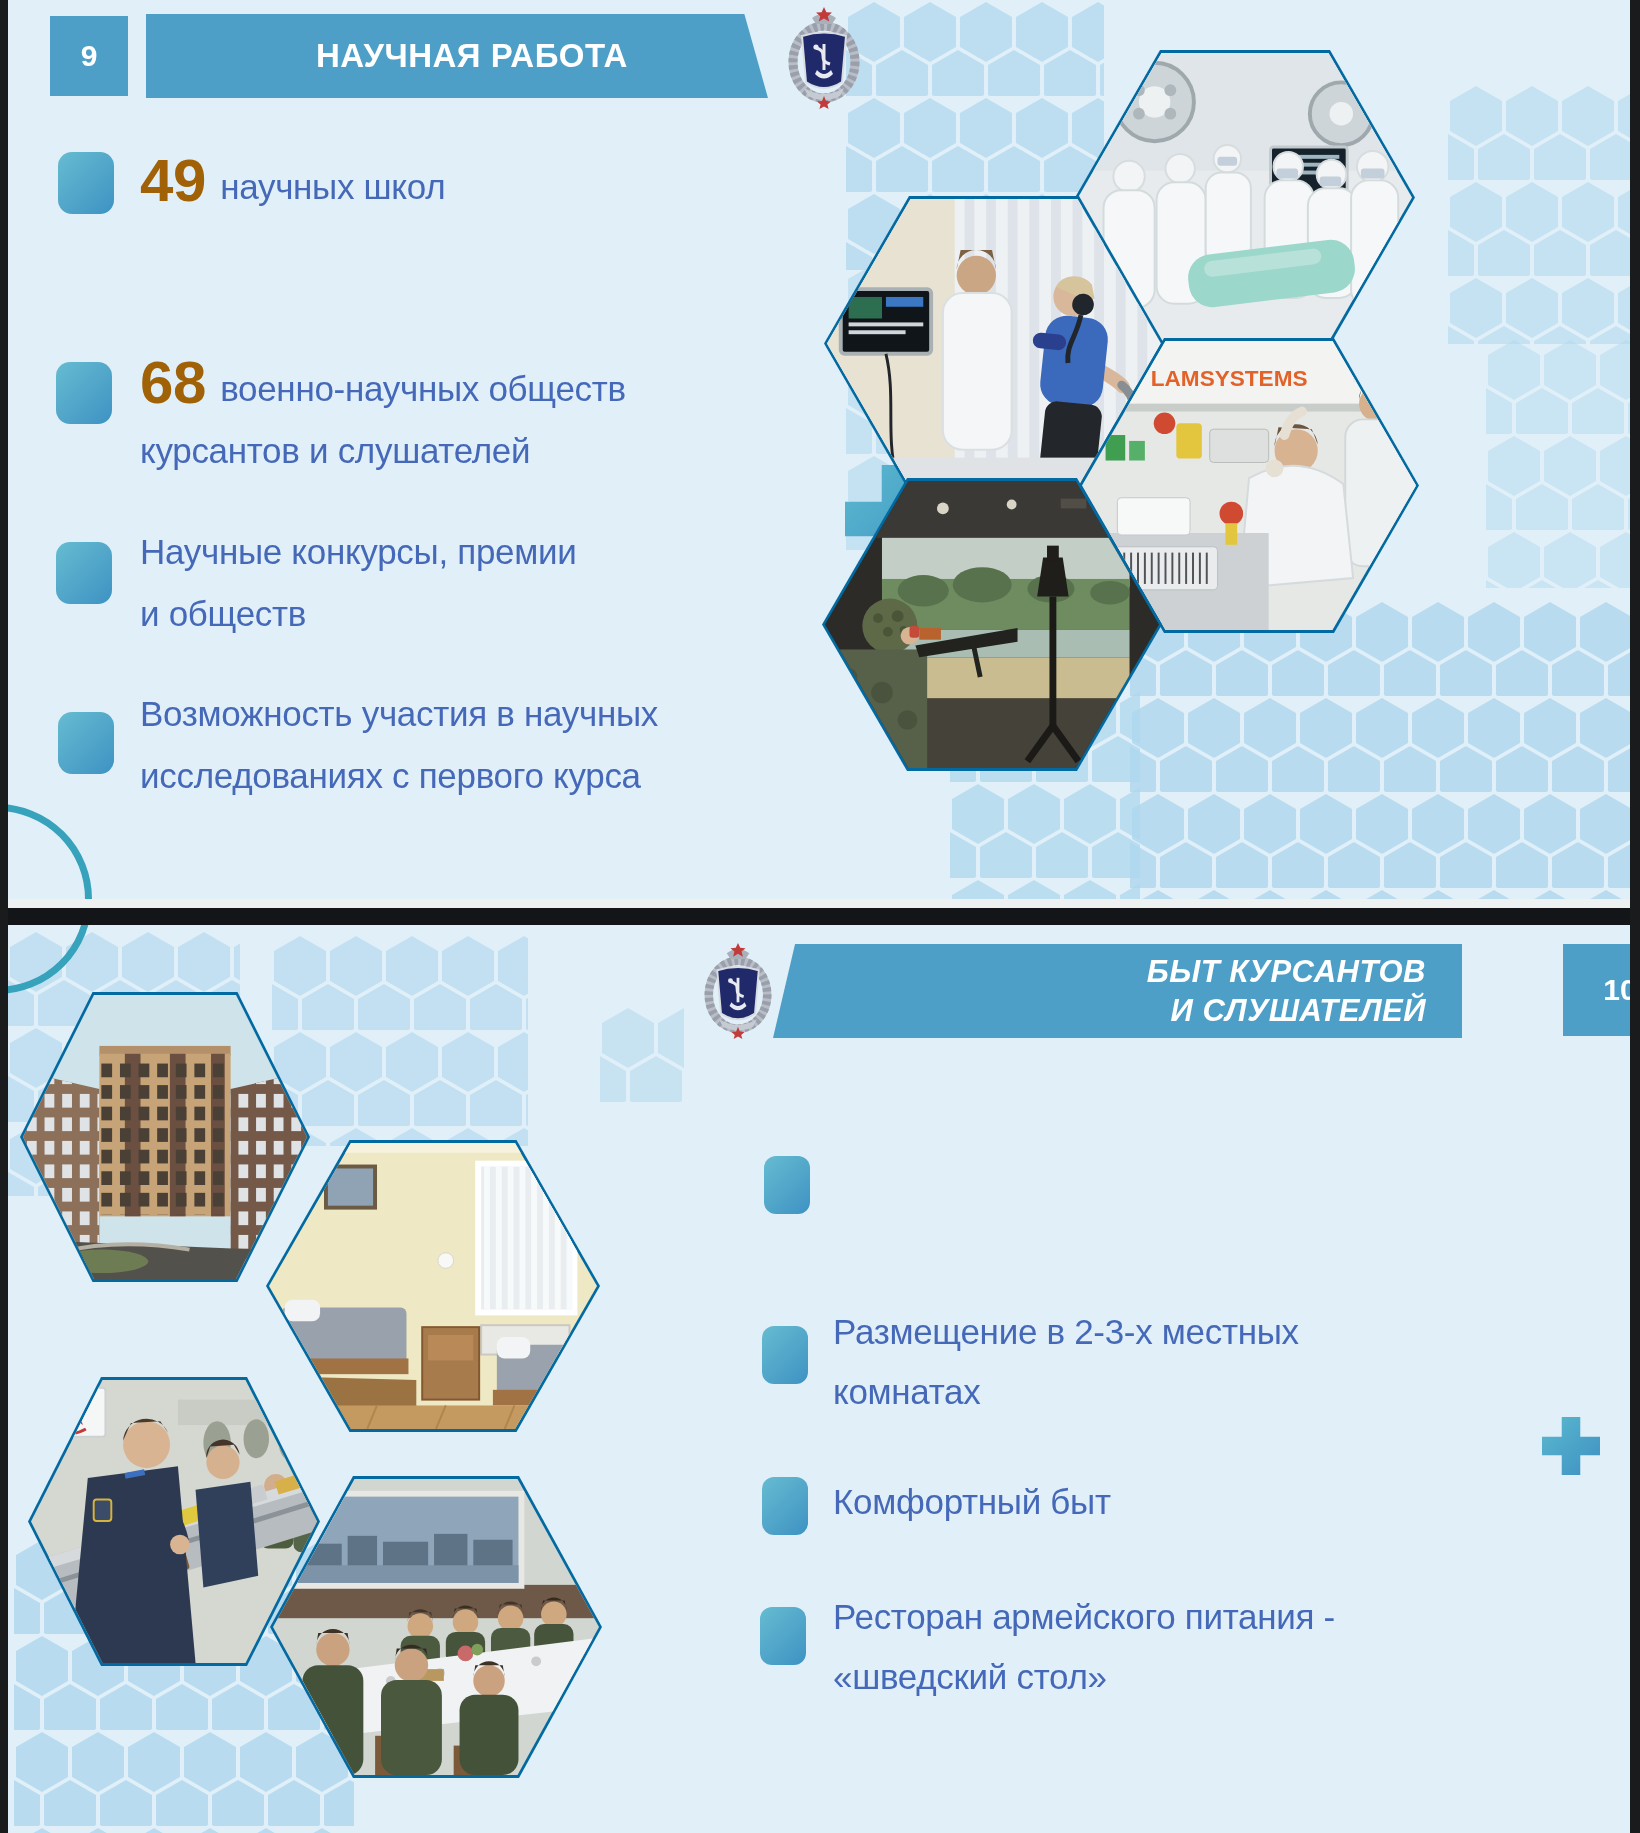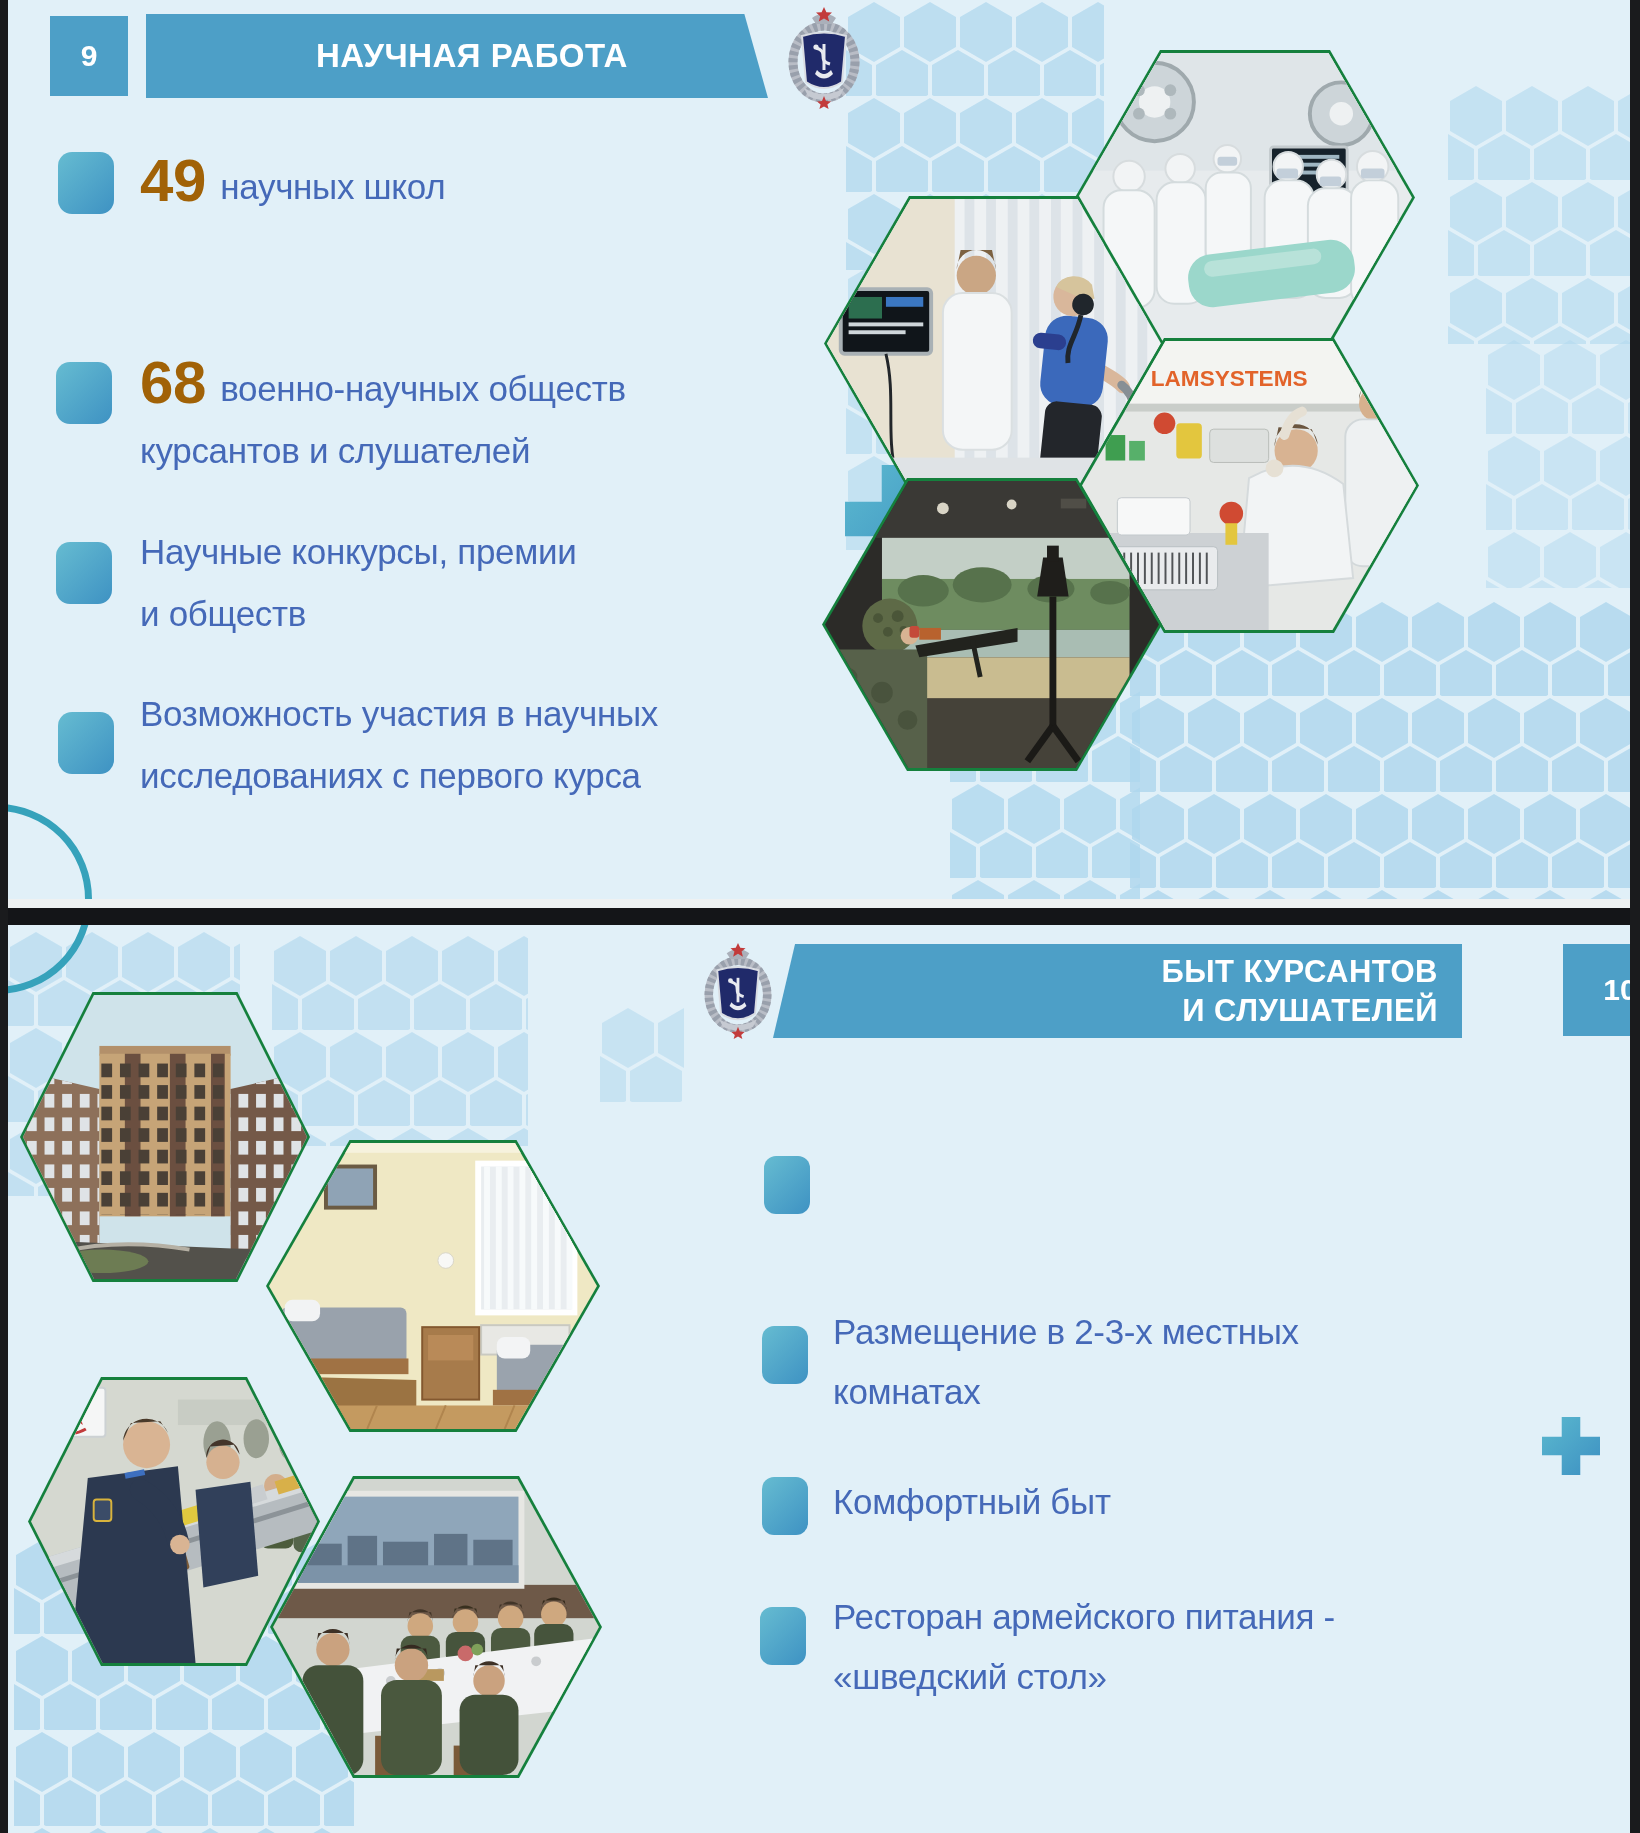--- a/index.html
+++ b/index.html
@@ -19,36 +19,36 @@
   .badge9{left:50px;top:16px;width:78px;height:80px;font-size:30px;}
   .badge10{left:1563px;top:944px;width:114px;height:92px;font-size:30px;text-align:right;}
   .banner{background:#4d9fc7;color:#fff;font-weight:bold;z-index:10;}
   .banner9{left:146px;top:14px;width:622px;height:84px;
     clip-path:polygon(0 0,96.2% 0,100% 100%,0 100%);
     display:flex;align-items:center;padding-left:0;justify-content:center;}
   .banner9 span{padding-left:30px;font-size:33px;letter-spacing:.5px;}
   .banner10{left:773px;top:944px;width:689px;height:94px;
     clip-path:polygon(3.2% 0,100% 0,100% 100%,0 100%);
     display:flex;flex-direction:column;justify-content:center;align-items:flex-end;padding:0;}
-  .banner10 span{padding-right:24px;font-size:31px;line-height:39px;letter-spacing:.5px;text-align:right;}
+  .banner10 span{padding-right:36px;font-size:31px;line-height:39px;letter-spacing:.5px;text-align:right;font-style:italic;}
   
   .emblem{z-index:10;}
   
   .sq{border-radius:14px;background:linear-gradient(135deg,#66bcd1 0%,#3e92c3 100%);z-index:10;}
   .sq9{width:56px;height:62px;}
   .sq10{width:46px;height:58px;border-radius:12px;}
   .btxt{color:#4569b8;font-size:35px;line-height:62px;z-index:10;letter-spacing:-0.3px;white-space:nowrap;}
   .btxt10{line-height:60px;}
   .bnum{color:#a16207;font-weight:bold;font-size:60px;margin-right:14px;vertical-align:-2px;}
   .pluscross{background:linear-gradient(135deg,#5bb9cf 0%,#3d90c2 100%);
     clip-path:polygon(34% 0,66% 0,66% 34%,100% 34%,100% 66%,66% 66%,66% 100%,34% 100%,34% 66%,0 66%,0 34%,34% 34%);z-index:9;}
   
   .ring{left:-98px;top:804px;width:176px;height:176px;border:7px solid #36a2bb;border-radius:50%;z-index:8;}
   
-  .hex{clip-path:polygon(0 50%,25% 0,75% 0,100% 50%,75% 100%,25% 100%);background:#15803d;z-index:12;}
+  .hex{clip-path:polygon(0 50%,25% 0,75% 0,100% 50%,75% 100%,25% 100%);background:#0369a1;z-index:12;}
   .hexin{position:absolute;left:3px;top:3px;right:3px;bottom:3px;
     clip-path:polygon(0 50%,25% 0,75% 0,100% 50%,75% 100%,25% 100%);overflow:hidden;}
   .hexin svg{display:block;width:100%;height:100%;}
   .patt{z-index:5;}
 </style>
 </head>
 <body>
 
 <svg width="0" height="0" style="position:absolute">
   <defs>

